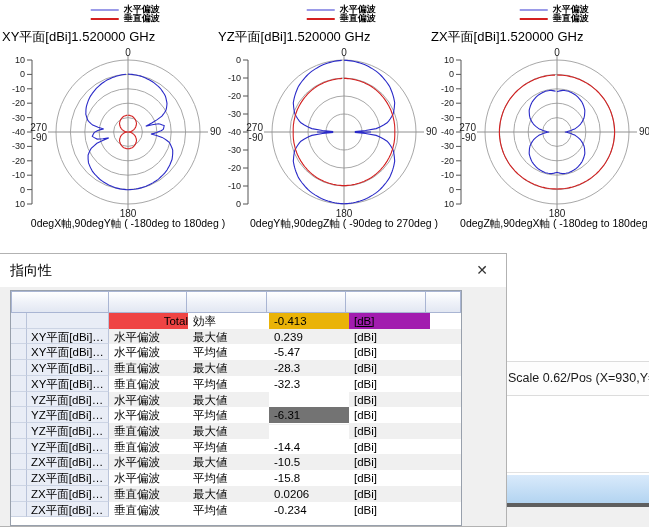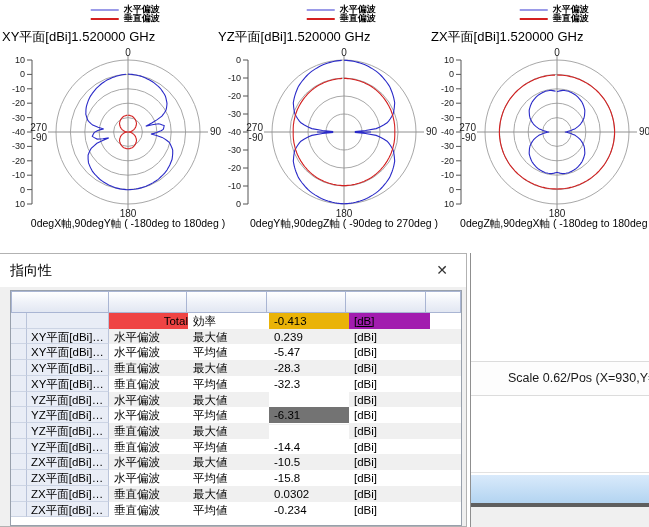--- a/index.html
+++ b/index.html
@@ -12,21 +12,21 @@
   .legend{position:absolute;top:5px;left:50%;transform:translateX(-54%)}
   .legend-row{display:flex;align-items:center;height:9px}
   .legend-swatch{width:28px;height:2px;margin-right:5px;flex:0 0 auto}
   .legend-label{font-size:9px;font-weight:bold;line-height:9px;white-space:nowrap}
   .chart-title{position:absolute;top:28px;left:-10px;width:252px;font-size:13px;white-space:nowrap}
   .chart-caption{position:absolute;top:217px;left:-14px;width:260px;text-align:center;font-size:10.5px;white-space:nowrap}
   svg.polar{position:absolute;top:50px;left:0;overflow:visible}
   svg.polar text{font-family:"Liberation Sans","DejaVu Sans",sans-serif;fill:#222}
 
   
-  .dialog{position:absolute;left:0;top:253px;width:467px;height:274px;background:#f0f0f0;
+  .dialog{position:absolute;left:0;top:253px;width:507px;height:274px;background:#f0f0f0;
           border:1px solid #b2b2b2;border-left:none;box-sizing:border-box}
   .titlebar{position:absolute;top:0;left:0;right:0;height:33px;background:#fff}
   .dialog-title{position:absolute;left:10px;top:0;line-height:33px;font-size:14px}
   .close-btn{position:absolute;right:2px;top:2px;width:44px;height:29px;background:#fff;border:none;
              font-size:14px;color:#333;text-align:center;line-height:29px;padding:0;cursor:default}
   .grid-table{position:absolute;left:10px;top:36px;width:452px;bottom:0;background:#fff;
               border:1px solid #98a0ac;box-sizing:border-box;overflow:hidden}
   .thead{display:flex;height:22px;background:#fff}
   .th{box-sizing:border-box;height:22px;border:1px solid #a9b5d3;margin-left:-1px;
       background:linear-gradient(#ffffff,#eef1f8 55%,#e2e7f2)}
@@ -325,21 +325,21 @@
         <div class="td" style="width: 81px; background: rgb(255, 255, 255);">平均値</div>
         <div class="td" style="width: 80px; background: rgb(255, 255, 255);">-15.8</div>
         <div class="td" style="width: 81px; background: rgb(255, 255, 255);">[dBi]</div>
         <div class="td" style="flex: 1 1 0%; background: rgb(255, 255, 255);"></div>
       </div>
       <div class="trow">
         <div class="td fixed" style="width: 16px;"></div>
         <div class="td fixed" style="width: 82px;">ZX平面[dBi]…</div>
         <div class="td" style="width: 79px; background: rgb(240, 240, 240);">垂直偏波</div>
         <div class="td" style="width: 81px; background: rgb(240, 240, 240);">最大値</div>
-        <div class="td" style="width: 80px; background: rgb(240, 240, 240);">0.0302</div>
+        <div class="td" style="width: 80px; background: rgb(240, 240, 240);">0.0206</div>
         <div class="td" style="width: 81px; background: rgb(240, 240, 240);">[dBi]</div>
         <div class="td" style="flex: 1 1 0%; background: rgb(240, 240, 240);"></div>
       </div>
       <div class="trow">
         <div class="td fixed" style="width: 16px;"></div>
         <div class="td fixed" style="width: 82px;">ZX平面[dBi]…</div>
         <div class="td" style="width: 79px; background: rgb(255, 255, 255);">垂直偏波</div>
         <div class="td" style="width: 81px; background: rgb(255, 255, 255);">平均値</div>
         <div class="td" style="width: 80px; background: rgb(255, 255, 255);">-0.234</div>
         <div class="td" style="width: 81px; background: rgb(255, 255, 255);">[dBi]</div>

